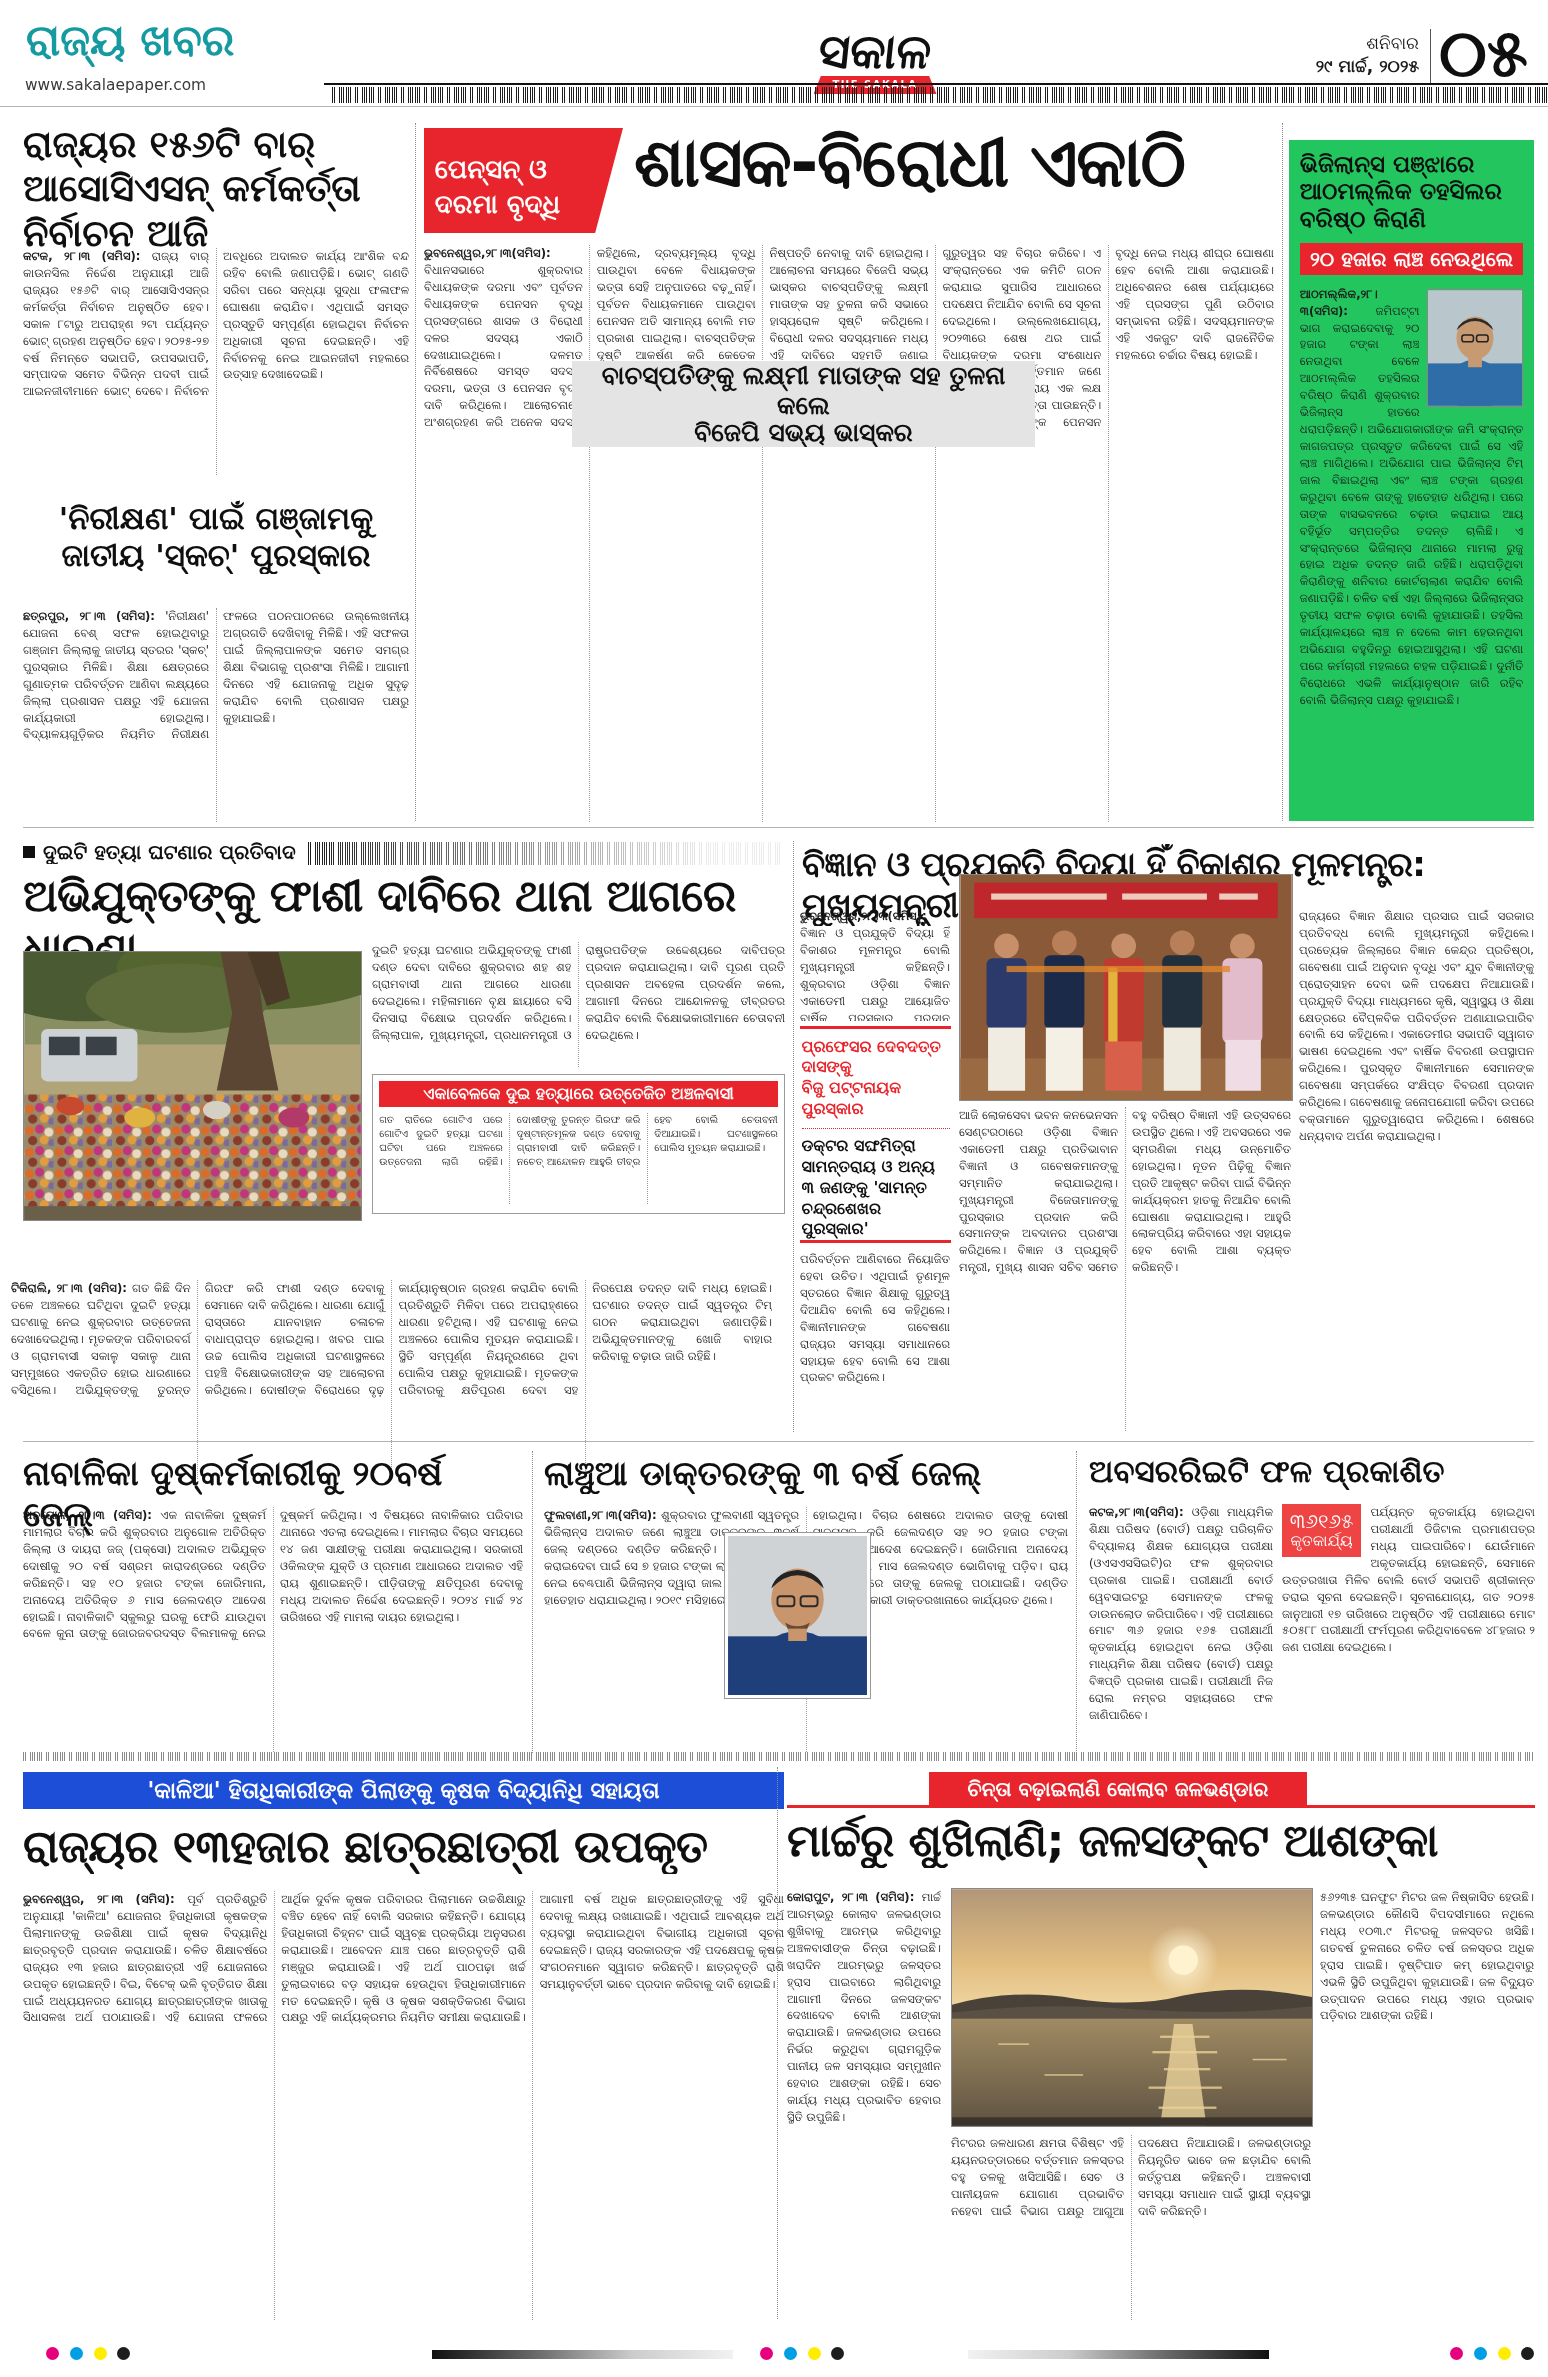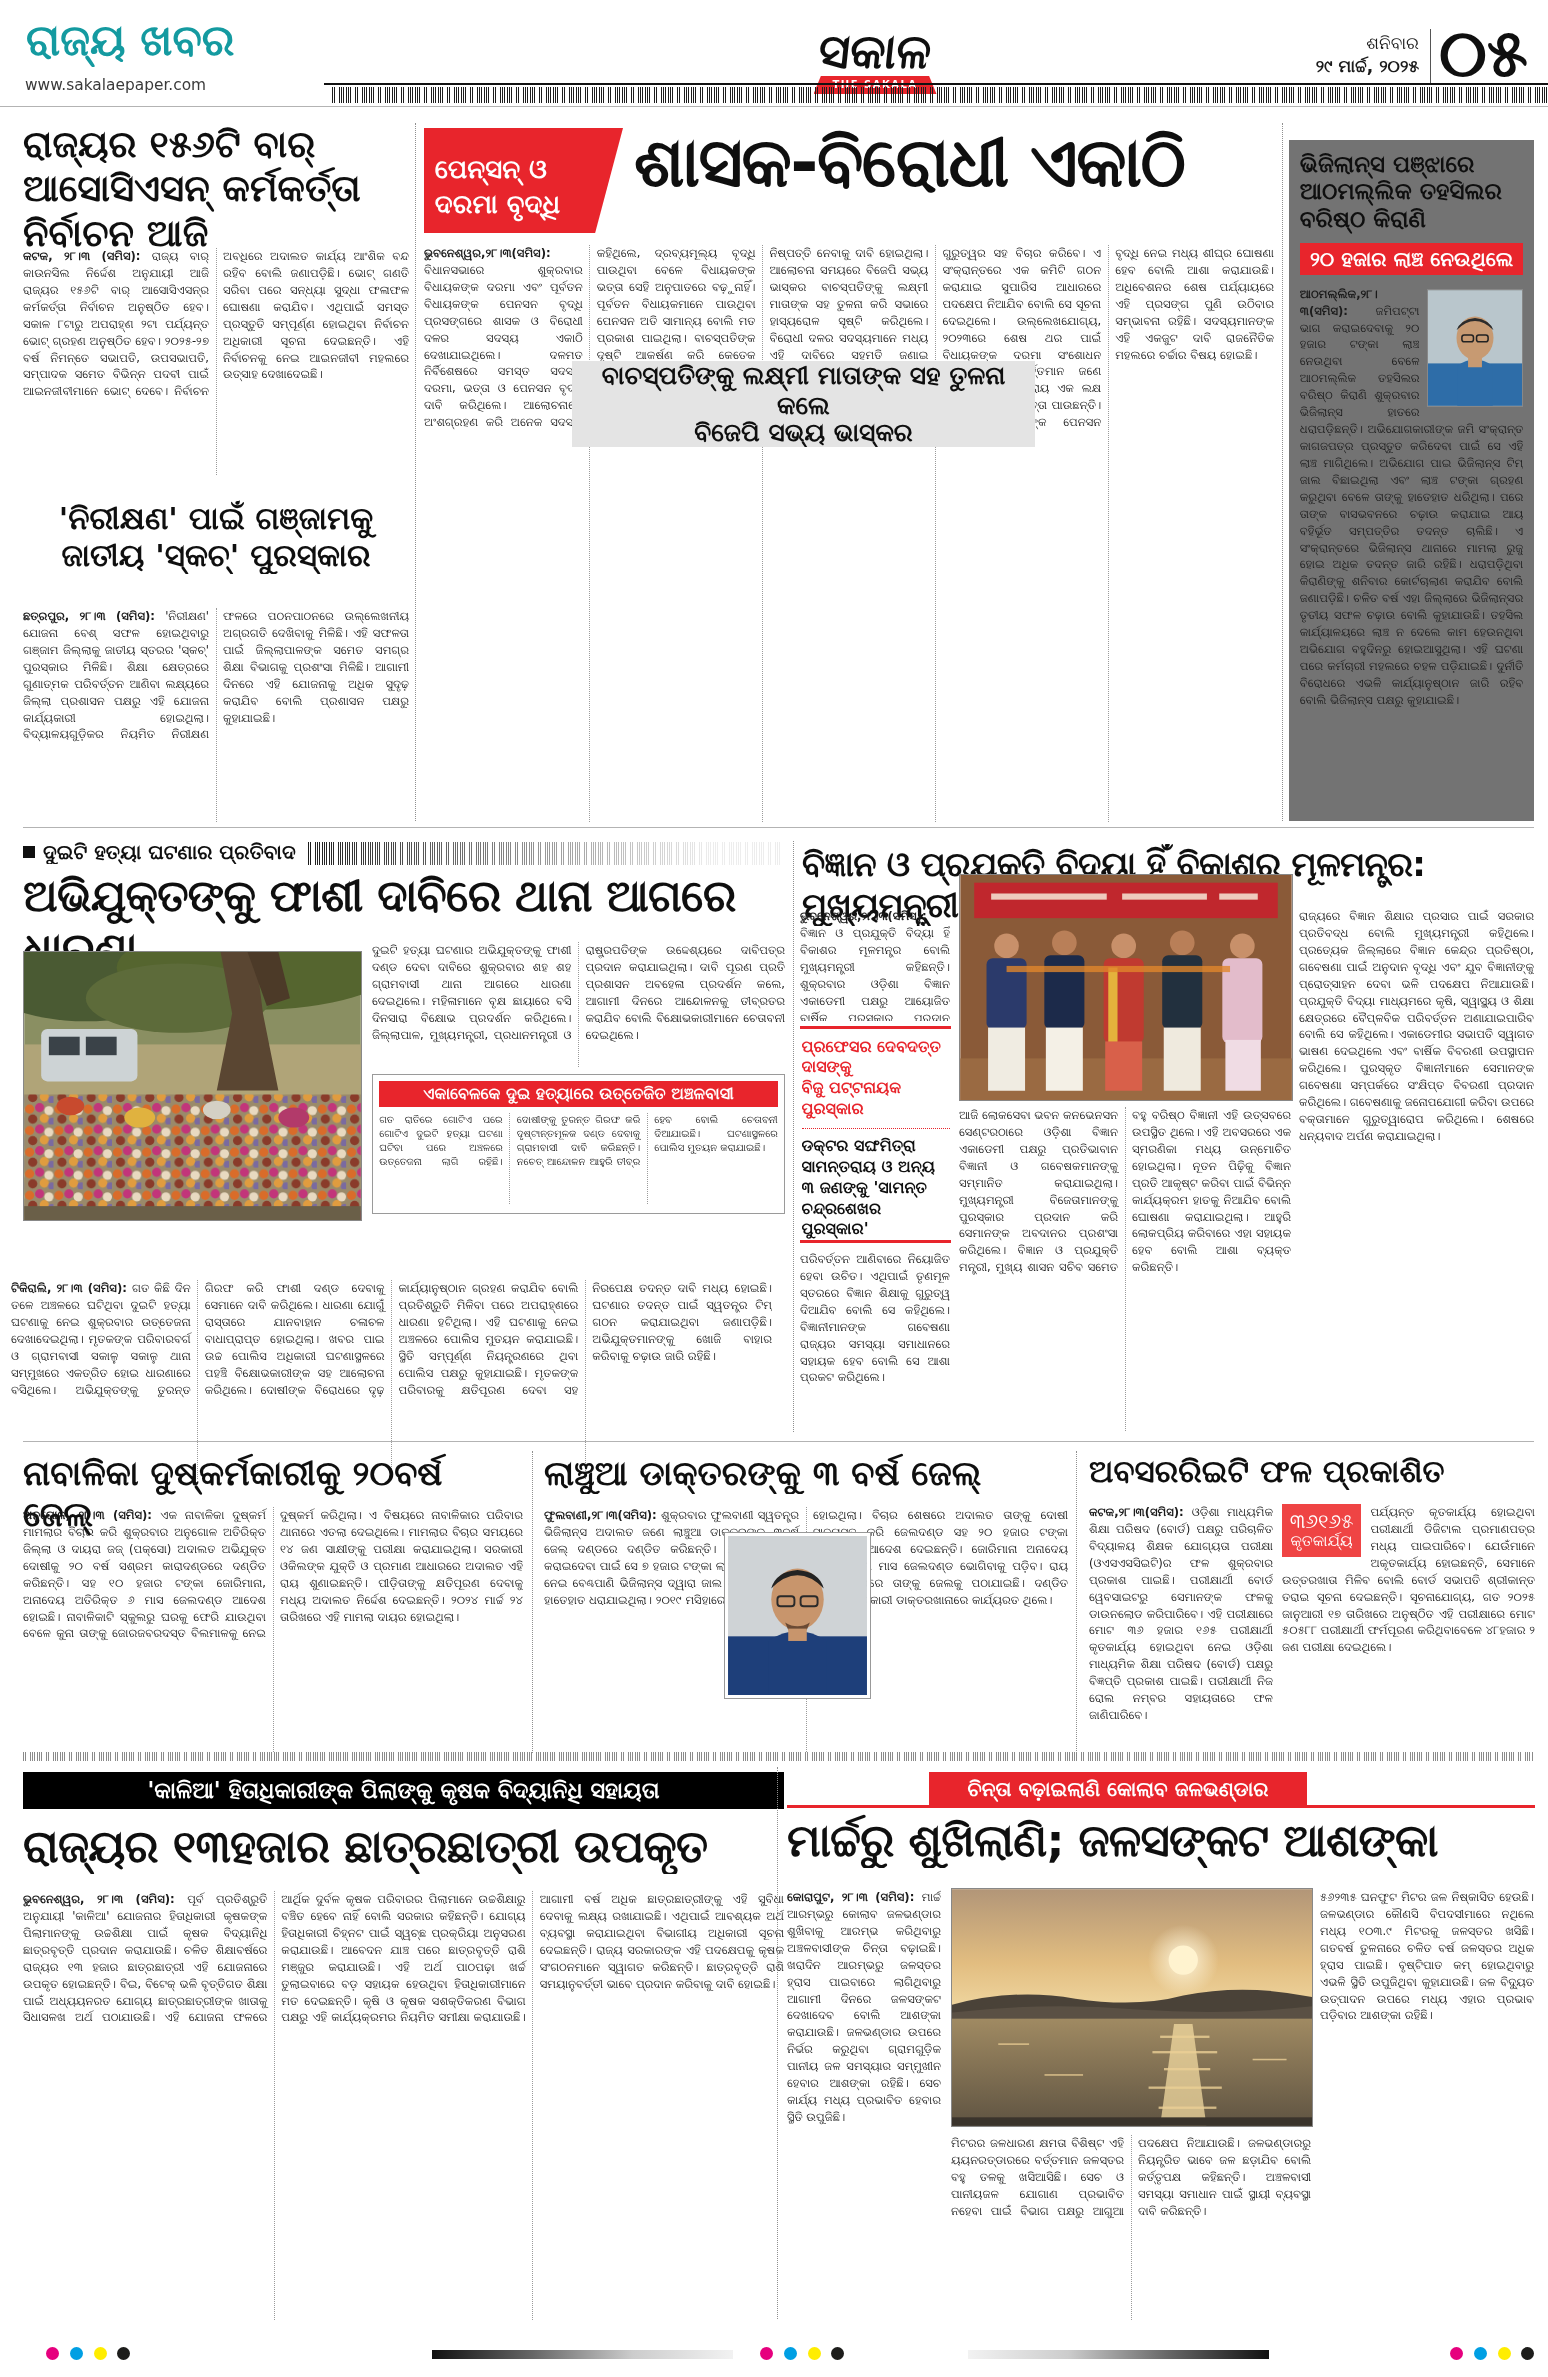--- a/index.html
+++ b/index.html
@@ -12,21 +12,21 @@
   .cols2{column-count:2;column-gap:14px;column-rule:0.8px dotted #9a9a9a;}
   .cols3{column-count:3;column-gap:14px;column-rule:0.8px dotted #9a9a9a;}
   .cols4{column-count:4;column-gap:14px;column-rule:0.8px dotted #9a9a9a;}
   .cols5{column-count:5;column-gap:14px;column-rule:0.8px dotted #9a9a9a;}
   .vsep{border-left:1.5px dotted #8f8f8f;width:0;}
   .hsep{border-top:0.8px solid #b3b3b3;height:0;}
   .barcode{background:repeating-linear-gradient(90deg,#1c1c1c 0 0.8px,transparent 0.8px 2.3px);}
   .barcode.light{background:repeating-linear-gradient(90deg,#8a8a8a 0 0.8px,transparent 0.8px 2.3px);}
   .teal{color:#149AA0;}
   .redbg{background:#E8252C;color:#fff;}
-  .blackbanner{background:#000000;color:#fff;}
+  .blackbanner{background:#1d4ed8;color:#fff;}
   .center{text-align:center;}
   .statbox{float:left;background:#ef4444;color:#fff;text-align:center;font-weight:normal;
            padding:6.2px 7.7px;margin:0 9.3px 6.2px 0;line-height:1.15;}
   .photo{display:block;border:0.8px solid #888;}
   .quotebox{border:1.5px solid #9a9a9a;background:#fff;padding:6.2px;}
   .awardbox{border-top:3.1px solid #E8252C;border-bottom:3.1px solid #E8252C;padding:7.7px 1.5px;}
   .dotdiv{border-top:1.5px dotted #E8252C;margin:7.7px 0;}
 </style>
 </head>
 <body>
@@ -82,21 +82,21 @@
     </div>
 
     <div class="abs center" style="left:572px;top:361px;width:463px;height:86px;background:#E4E4E4;display:flex;flex-direction:column;justify-content:center;">
       <div class="hl" style="font-size:25px;">ବାଚସ୍ପତିଙ୍କୁ ଲକ୍ଷ୍ମୀ ମାତାଙ୍କ ସହ ତୁଳନା କଲେ</div>
       <div class="hl" style="font-size:25px;">ବିଜେପି ସଭ୍ୟ ଭାସ୍କର</div>
     </div>
   </div>
 
   <div class="abs vsep" style="left:1282px;top:123px;height:698px;"></div>
 
-  <div class="abs" style="left:1289px;top:140px;width:245px;height:681px;background:#737373;padding:10.8px;box-sizing:border-box;overflow:hidden;">
+  <div class="abs" style="left:1289px;top:140px;width:245px;height:681px;background:#22c55e;padding:10.8px;box-sizing:border-box;overflow:hidden;">
     <div class="hl" style="font-size:23px;margin-bottom:9.3px;">ଭିଜିଲାନ୍ସ ପଞ୍ଝାରେ ଆଠମଲ୍ଲିକ ତହସିଲର ବରିଷ୍ଠ କିରାଣି</div>
     <div class="redbg hl center" style="font-size:20px;height:32px;line-height:32px;margin-bottom:10.8px;">୨୦ ହଜାର ଲାଞ୍ଚ ନେଉଥିଲେ</div>
     <div class="bt">
       <svg class="photo" width="94" height="116" viewBox="0 0 122 150" style="float:right;margin:3.1px 0 6.2px 7.7px;">
         <rect width="122" height="150" fill="#b9c6cc"></rect>
         <rect y="95" width="122" height="55" fill="#2e6da8"></rect>
         <path d="M38 98 Q61 82 84 98 L84 150 L38 150 Z" fill="#2e6da8"></path>
         <ellipse cx="61" cy="62" rx="24" ry="28" fill="#c79a72"></ellipse>
         <path d="M37 52 Q61 28 85 52 Q80 38 61 36 Q42 38 37 52Z" fill="#2b2b2b"></path>
         <rect x="44" y="58" width="15" height="9" rx="3" fill="none" stroke="#222" stroke-width="2"></rect>

